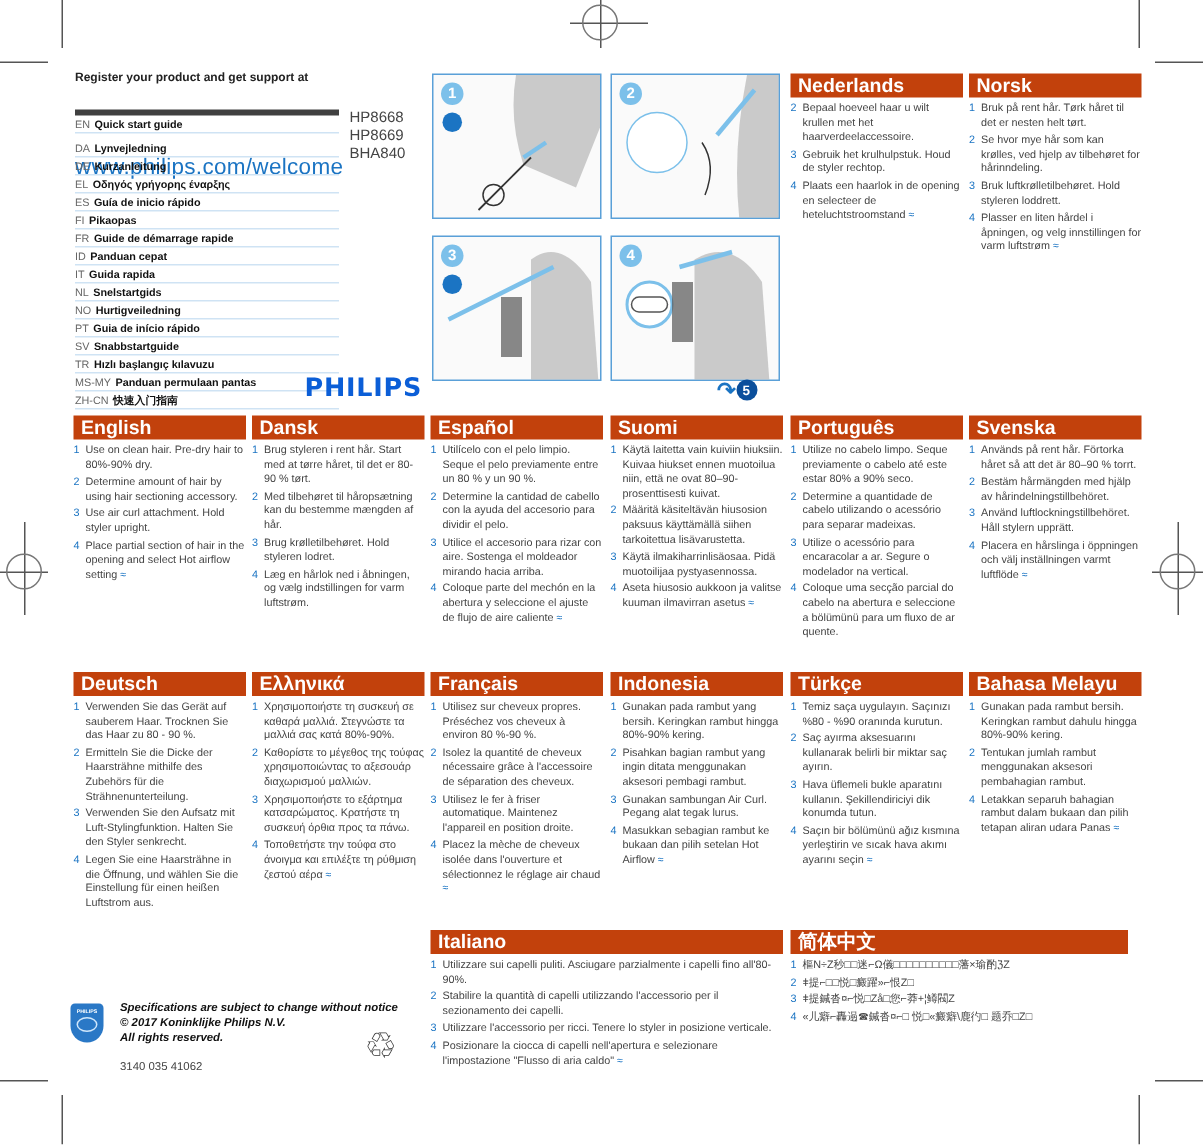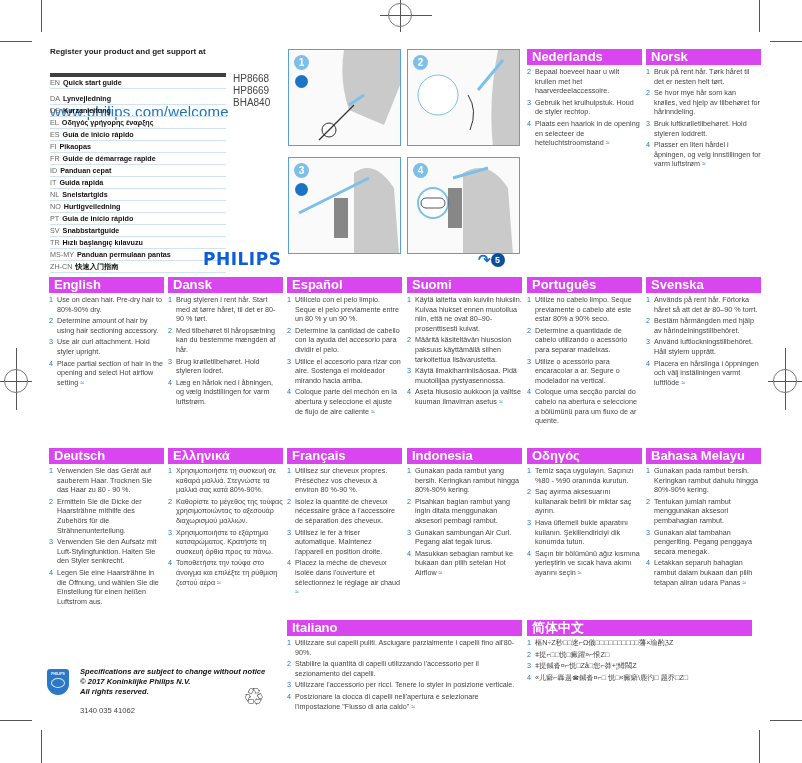--- a/index.html
+++ b/index.html
@@ -23,21 +23,21 @@
   
   .panel { position: absolute; width: 113px; height: 97px; border: 1px solid #5aa0d8; background: #fafafa; overflow: hidden; }
   .panel .num { position: absolute; left: 5px; top: 5px; width: 15px; height: 15px; border-radius: 50%; background: #7cc0ea; color: #fff; font-size: 10px; font-weight: bold; text-align: center; line-height: 15px; }
   .panel svg { position: absolute; left: 0; top: 0; }
   .next { position: absolute; left: 478px; top: 251px; display: flex; align-items: center; }
   .next .arrow { color: #1b74c3; font-size: 15px; font-weight: bold; }
   .next .n5 { width: 14px; height: 14px; border-radius: 50%; background: #0b4f9c; color: #fff; font-size: 9px; font-weight: bold; text-align: center; line-height: 14px; }
 
   
   .sec { position: absolute; width: 115px; }
-  .sec .hd { background: #d946ef; color: #fff; font-weight: bold; font-size: 13px; height: 16px; line-height: 16px; padding-left: 5px; margin-bottom: 2px; white-space: nowrap; overflow: hidden; }
+  .sec .hd { background: #c2410c; color: #fff; font-weight: bold; font-size: 13px; height: 16px; line-height: 16px; padding-left: 5px; margin-bottom: 2px; white-space: nowrap; overflow: hidden; }
   .sec ol { list-style: none; }
   .sec li { font-size: 7.2px; line-height: 9.6px; color: #444; padding-left: 8px; text-indent: -8px; margin-bottom: 2px; }
   .sec li .i { color: #1b74c3; display: inline-block; width: 8px; text-indent: 0; }
   .flow { color: #1b74c3; font-size: 7px; }
 
   
   .shield { position: absolute; left: 47px; top: 669px; width: 22px; height: 26px; background: #2a78c6; border-radius: 3px 3px 11px 11px; }
   .shield span { display: block; font-size: 3.5px; color: #fff; text-align: center; margin-top: 3px; font-weight: bold; }
   .shield .wave { width: 14px; height: 10px; margin: 2px auto; border: 1px solid #cfe6fb; border-radius: 50%; }
   .spec { position: absolute; left: 80px; top: 667px; font-size: 7.6px; line-height: 10px; color: #111; font-weight: bold; font-style: italic; }
@@ -242,34 +242,33 @@
 <div class="sec" style="left:407px;top:448px">
   <div class="hd">Indonesia</div>
   <ol>
     <li><span class="i">1</span><span>Gunakan pada rambut yang bersih. Keringkan rambut hingga 80%-90% kering.</span></li>
     <li><span class="i">2</span><span>Pisahkan bagian rambut yang ingin ditata menggunakan aksesori pembagi rambut.</span></li>
     <li><span class="i">3</span><span>Gunakan sambungan Air Curl. Pegang alat tegak lurus.</span></li>
     <li><span class="i">4</span><span>Masukkan sebagian rambut ke bukaan dan pilih setelan Hot Airflow</span> <span class="flow">≈</span></li>
   </ol>
 </div>
 <div class="sec" style="left:527px;top:448px">
-  <div class="hd">Οδηγός</div>
+  <div class="hd">Türkçe</div>
   <ol>
     <li><span class="i">1</span><span>Temiz saça uygulayın. Saçınızı %80 - %90 oranında kurutun.</span></li>
     <li><span class="i">2</span><span>Saç ayırma aksesuarını kullanarak belirli bir miktar saç ayırın.</span></li>
     <li><span class="i">3</span><span>Hava üflemeli bukle aparatını kullanın. Şekillendiriciyi dik konumda tutun.</span></li>
     <li><span class="i">4</span><span>Saçın bir bölümünü ağız kısmına yerleştirin ve sıcak hava akımı ayarını seçin</span> <span class="flow">≈</span></li>
   </ol>
 </div>
 <div class="sec" style="left:646px;top:448px">
   <div class="hd">Bahasa Melayu</div>
   <ol>
     <li><span class="i">1</span><span>Gunakan pada rambut bersih. Keringkan rambut dahulu hingga 80%-90% kering.</span></li>
     <li><span class="i">2</span><span>Tentukan jumlah rambut menggunakan aksesori pembahagian rambut.</span></li>
-    <li><span class="i">3</span><span>Gunakan alat tambahan pengeriting. Pegang penggaya secara menegak.</span></li>
     <li><span class="i">4</span><span>Letakkan separuh bahagian rambut dalam bukaan dan pilih tetapan aliran udara Panas</span> <span class="flow">≈</span></li>
   </ol>
 </div>
 
 <div class="sec" style="left:287px;top:620px;width:235px">
   <div class="hd">Italiano</div>
   <ol>
     <li><span class="i">1</span><span>Utilizzare sui capelli puliti. Asciugare parzialmente i capelli fino all'80-90%.</span></li>
     <li><span class="i">2</span><span>Stabilire la quantità di capelli utilizzando l'accessorio per il sezionamento dei capelli.</span></li>
     <li><span class="i">3</span><span>Utilizzare l'accessorio per ricci. Tenere lo styler in posizione verticale.</span></li>

